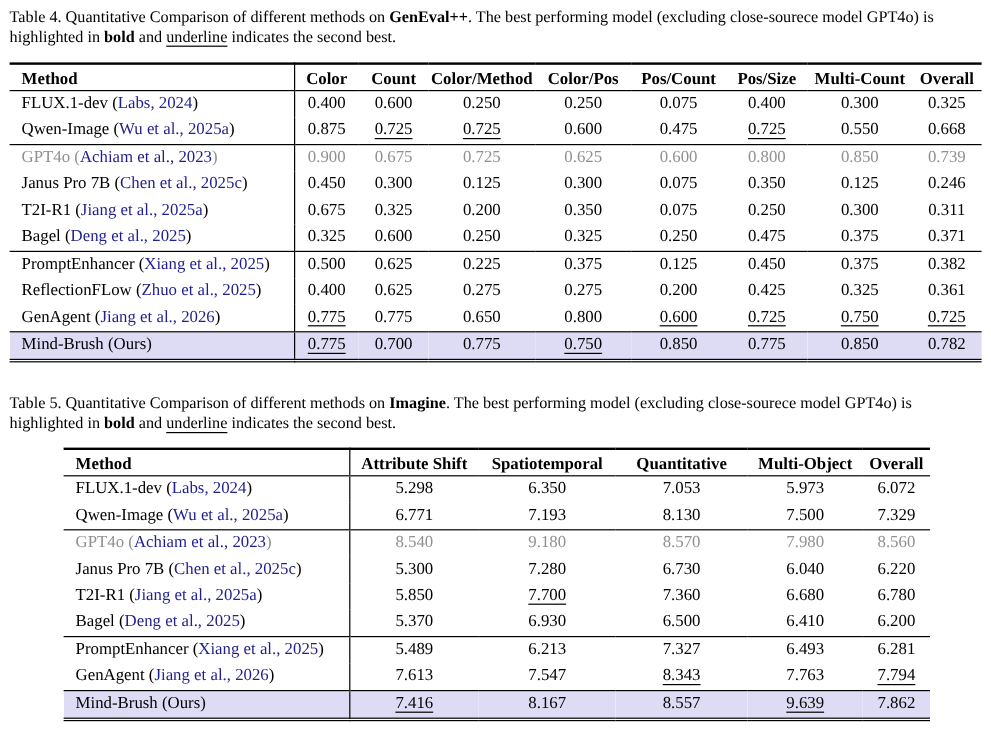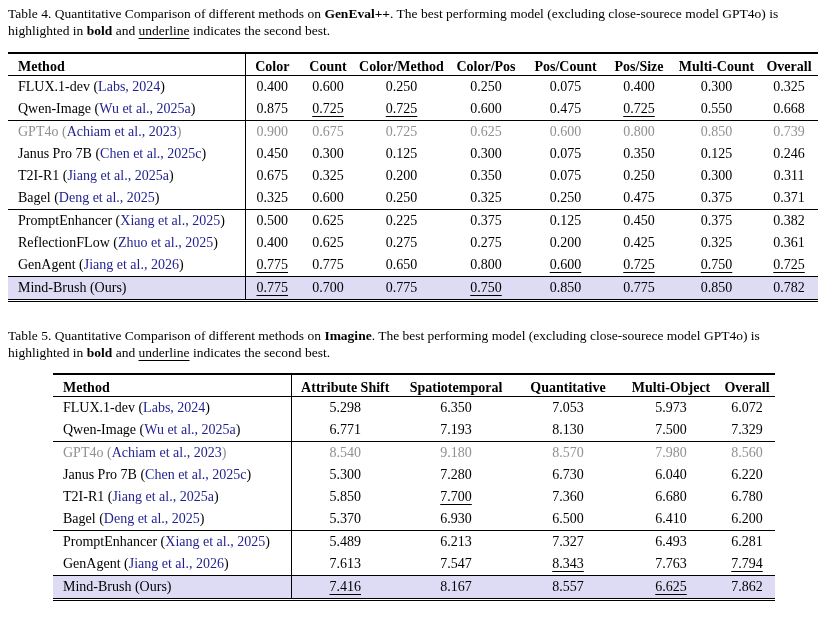--- a/index.html
+++ b/index.html
@@ -307,19 +307,19 @@
           <td class="num b">7.763</td>
           <td class="num u">7.794</td>
         </tr>
       </tbody>
       <tbody class="block final">
         <tr>
           <td class="method"><span>Mind-Brush </span><span>(Ours)</span></td>
           <td class="num u">7.416</td>
           <td class="num b">8.167</td>
           <td class="num b">8.557</td>
-          <td class="num u">6.625</td>
+          <td class="num u">9.639</td>
           <td class="num b">7.862</td>
         </tr>
       </tbody>
     </table>
 
 </div>
 
 </body></html>

